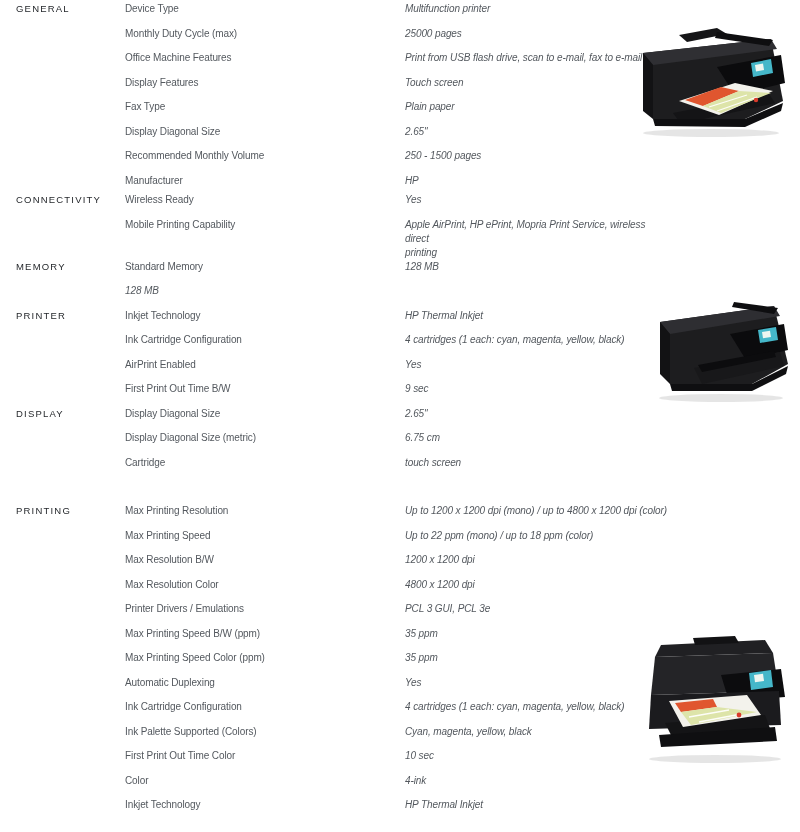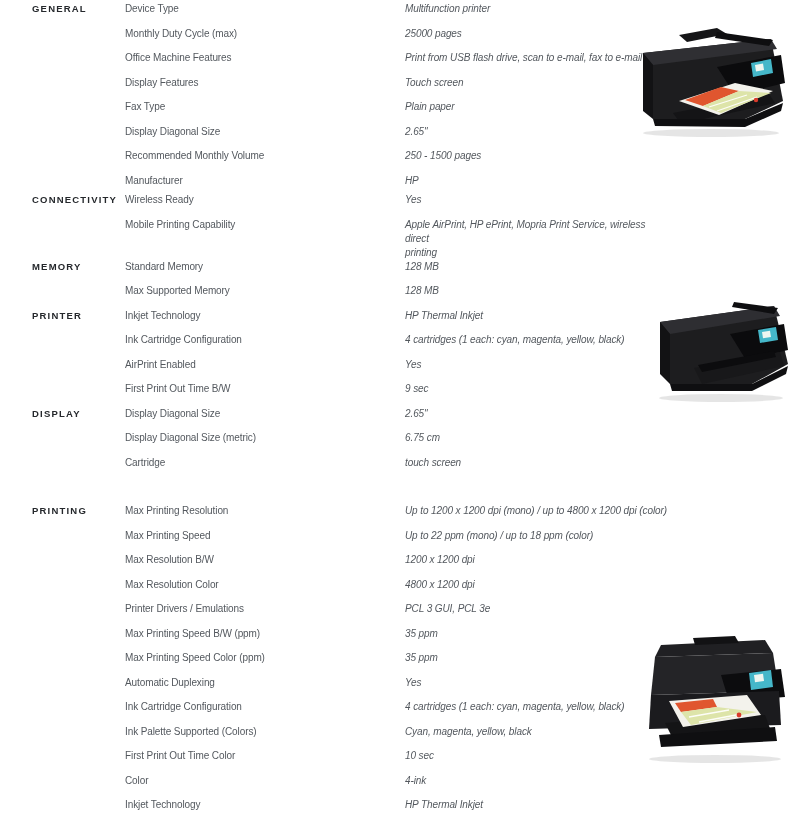--- a/index.html
+++ b/index.html
@@ -5,22 +5,22 @@
   html,body{margin:0;padding:0;background:#ffffff;}
   .page{
     position:relative;width:800px;height:832px;background:#ffffff;
     font-family:"Liberation Sans", sans-serif;overflow:hidden;
   }
   .spec-sections{position:absolute;left:0;top:2px;width:800px;}
   .section{position:relative;padding-left:125px;}
   .section:nth-child(2){margin-top:-5px;}
   .section:nth-child(6){margin-top:24px;}
   .section-title{
-    position:absolute;left:32px;top:1px;
-    font-size:9.5px;font-weight:bold;letter-spacing:1.2px;
+    position:absolute;left:16px;top:1px;
+    font-size:9.5px;font-weight:normal;letter-spacing:1.2px;
     color:#25282c;text-transform:uppercase;white-space:nowrap;
   }
   .row{display:flex;align-items:flex-start;min-height:24.5px;}
   .cell{
     font-size:10px;line-height:14px;color:#53585e;letter-spacing:-0.1px;
   }
   .cell.label{width:280px;flex:none;padding-right:24px;box-sizing:border-box;}
   .cell.value{max-width:262px;white-space:pre-line;font-style:italic;}
   .printer-figure{position:absolute;}
   .fig1{left:623px;top:22px;width:172px;height:118px;}
@@ -86,21 +86,20 @@
         </div>
       </div>
       <div class="section">
         <div class="section-title">MEMORY</div>
         <div class="rows">
           <div class="row">
             <div class="cell label">Standard Memory</div>
             <div class="cell value">128 MB</div>
           </div>
           <div class="row">
-            <div class="cell label">Max Supported Memory</div>
             <div class="cell value">128 MB</div>
           </div>
         </div>
       </div>
       <div class="section">
         <div class="section-title">PRINTER</div>
         <div class="rows">
           <div class="row">
             <div class="cell label">Inkjet Technology</div>
             <div class="cell value">HP Thermal Inkjet</div>

